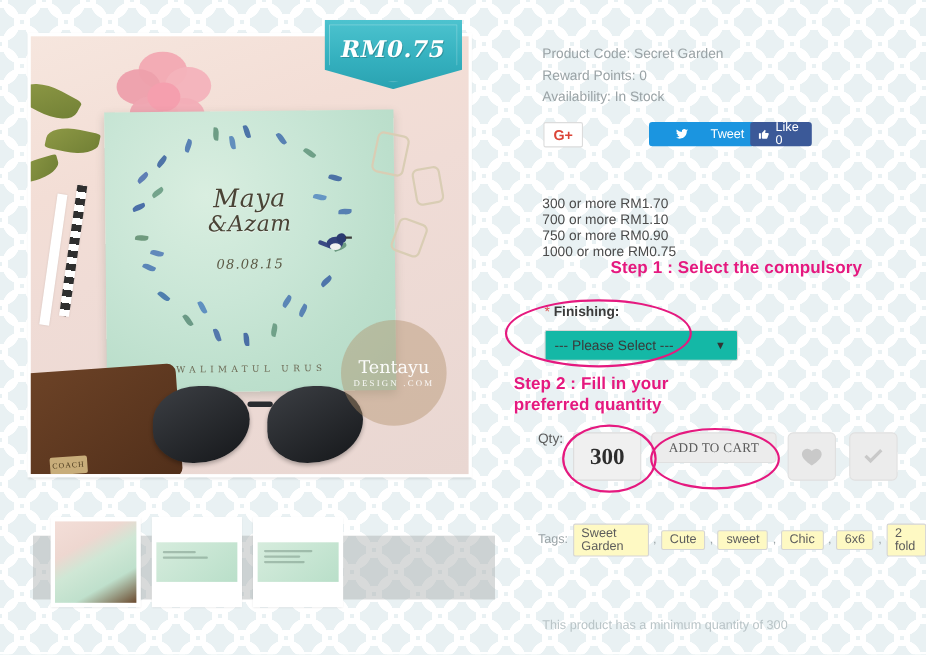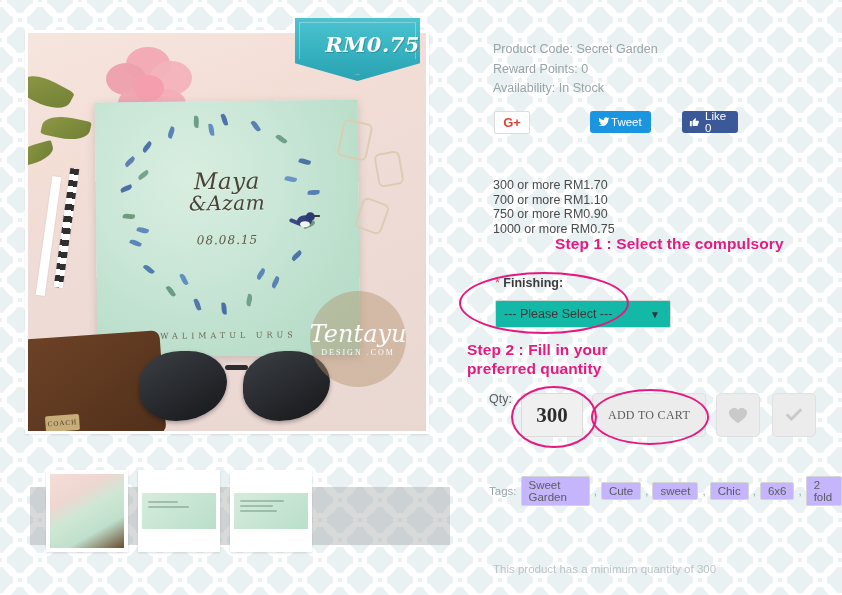--- a/index.html
+++ b/index.html
@@ -90,38 +90,38 @@
   .lens.r{right:0;}
   .bridge{position:absolute;left:45%;top:18%;width:12%;height:5px;background:#2a2c30;border-radius:3px;}
   
   .clip{position:absolute;border:2px solid #d9cdb4;border-radius:6px;}
   
   .watermark{
     position:absolute;right:5%;bottom:11%;width:96px;height:96px;border-radius:50%;
     background:rgba(176,142,104,.42);
     display:flex;flex-direction:column;align-items:center;justify-content:center;
   }
-  .wm-1{font-family:"DejaVu Serif",serif;font-style:italic;color:rgba(255,255,255,.95);font-size:24px;line-height:1;}
+  .wm-1{font-family:"DejaVu Serif",serif;color:rgba(255,255,255,.95);font-size:16px;line-height:1;}
   .wm-2{font-family:Liberation Serif, serif;color:rgba(255,255,255,.92);font-size:8px;letter-spacing:2px;margin-top:2px;}
 
   
   .ribbon{
     position:absolute;left:295px;top:18px;width:125px;height:63px;z-index:6;
     background:linear-gradient(180deg,#4dc3cf 0%,#35b1bf 55%,#2aa2b1 100%);
     clip-path:polygon(0 0,100% 0,100% 72%,50% 100%,0 72%);
     box-shadow:0 2px 4px rgba(0,0,0,.22);
   }
   .ribbon-inner{
     position:absolute;inset:4px 4px 6px 4px;
     clip-path:polygon(0 0,100% 0,100% 70%,50% 100%,0 70%);
     border:1px solid rgba(255,255,255,.30);
     box-sizing:border-box;
   }
   .ribbon-text{
-    position:absolute;left:0;right:0;top:14px;text-align:right;
+    position:absolute;left:0;right:0;top:14px;text-align:center;
     font-family:"DejaVu Serif",serif;font-style:italic;font-weight:bold;
     color:#ffffff;font-size:21px;letter-spacing:.5px;
     text-shadow:1px 1px 0 rgba(0,0,0,.18);
   }
 
   
   .thumb-track{
     position:absolute;left:30px;top:487px;width:420px;height:58px;
     background:rgba(168,172,174,.45);
   }
@@ -143,22 +143,22 @@
   .meta div{color:#9aa3a6;font-size:12.5px;line-height:19.5px;}
 
   .social{position:absolute;left:494px;top:111px;height:24px;}
   .gplus{
     position:absolute;left:0;top:0;width:36px;height:23px;background:#fff;
     border:1px solid #dcdcdc;box-sizing:border-box;border-radius:2px;
     display:flex;align-items:center;justify-content:center;
     color:#db4437;font-size:13px;font-weight:bold;font-family:"Liberation Sans",sans-serif;
   }
   .tweet{
-    position:absolute;left:96px;top:0;height:22px;padding:0 9px 0 7px;border-radius:3px;
-    background:#1b95e0;color:#fff;font-size:11.5px;display:flex;align-items:center;gap:0;
+    position:absolute;left:96px;top:0;height:22px;padding:0 9px 0 23px;border-radius:3px;
+    background:#1b95e0;color:#fff;font-size:11.5px;display:flex;align-items:center;gap:19px;
   }
   .fblike{
     position:absolute;left:188px;top:0;height:22px;padding:0 9px 0 7px;border-radius:3px;
     background:#3b5998;color:#fff;font-size:11.5px;display:flex;align-items:center;gap:5px;
   }
   .ticon{width:14px;height:12px;fill:#fff;}
 
   .tiers{position:absolute;left:493px;top:178px;}
   .tiers div{color:#4a4a4a;font-size:12.5px;line-height:14.5px;}
 
@@ -173,37 +173,37 @@
   .select-box .caret{position:absolute;right:10px;font-size:10px;color:#333;}
 
   .qty-label{position:absolute;left:489px;top:392px;font-size:12.5px;color:#5c5c5c;}
   .qty-input{
     position:absolute;left:521px;top:393px;width:62px;height:44px;
     background:#f0f0f0;border:1px solid #dcdcdc;box-sizing:border-box;border-radius:3px;
     display:flex;align-items:center;justify-content:center;
     font-size:21px;font-weight:bold;color:#2d2d2d;font-family:"Liberation Serif",serif;
   }
   .btn-cart{
-    position:absolute;left:592px;top:393px;width:114px;height:44px;
+    position:absolute;left:592px;top:393px;width:114px;height:28px;
     background:#ececec;border:1px solid #e0e0e0;box-sizing:border-box;border-radius:4px;
     display:flex;align-items:center;justify-content:center;
     font-size:12px;color:#5b5b5b;letter-spacing:.3px;
     font-family:"Liberation Serif",serif;
   }
   .sq-btn{
     position:absolute;top:393px;width:44px;height:44px;
     background:#ececec;border:1px solid #e0e0e0;box-sizing:border-box;border-radius:5px;
     display:flex;align-items:center;justify-content:center;
   }
   .sq-btn.wish{left:716px;}
   .sq-btn.cmp{left:772px;}
   .sq-btn svg{fill:#c9c9c9;}
 
   .tags{position:absolute;left:489px;top:476px;display:flex;align-items:center;gap:4px;font-size:11.5px;color:#9aa3a6;}
-  .tag{background:#c4b5fd;border:1px solid #d5d5d5;border-radius:2px;padding:2px 7px;color:#5c5c5c;font-size:11.5px;}
+  .tag{background:#fef9c3;border:1px solid #d5d5d5;border-radius:2px;padding:2px 7px;color:#5c5c5c;font-size:11.5px;}
   .comma{color:#9aa3a6;}
 
   .minqty{position:absolute;left:493px;top:563px;font-size:11.5px;color:#b9c4c7;}
 
   
   .anno{position:absolute;color:#e5197f;font-weight:bold;font-size:15.5px;line-height:19px;letter-spacing:.1px;}
   .anno1{left:555px;top:234px;}
   .anno2{left:467px;top:340px;}
   .anno3{left:556px;top:450px;}
   .ellipse{position:absolute;border:2.4px solid #e5197f;border-radius:50%;}

